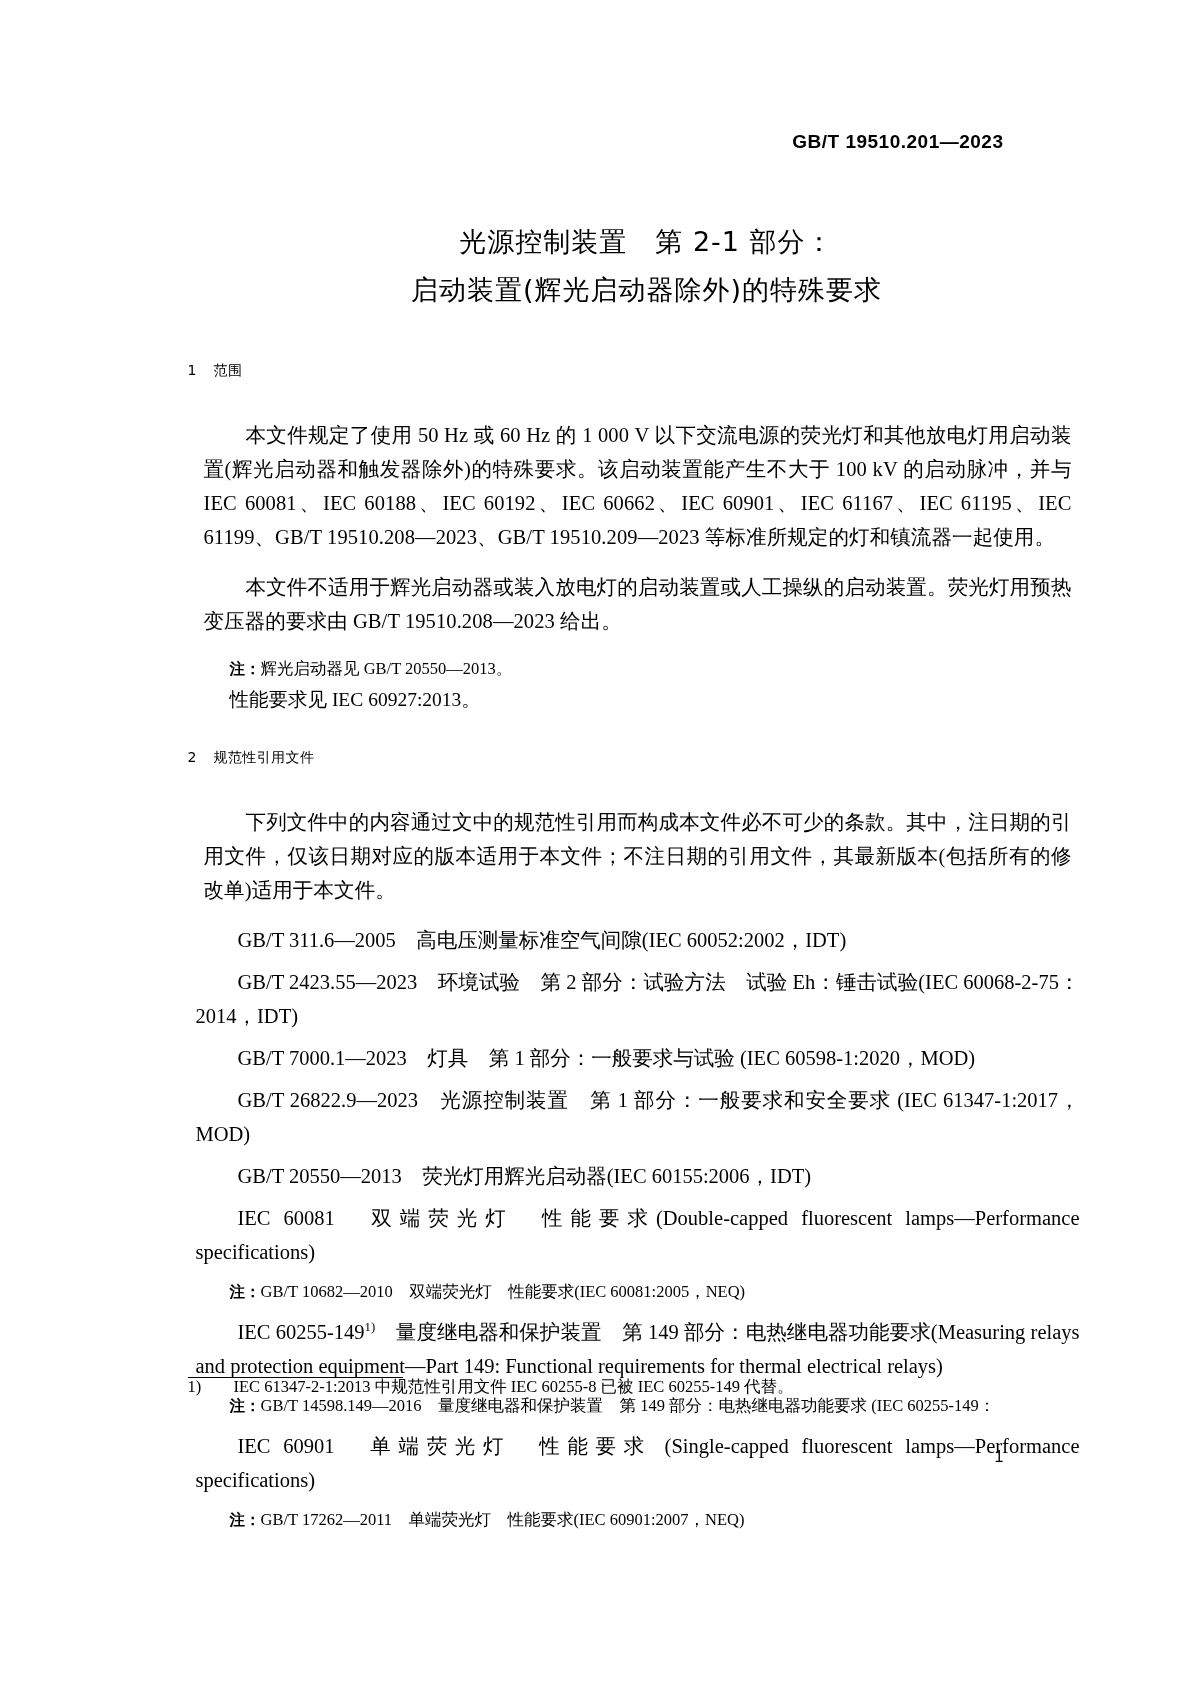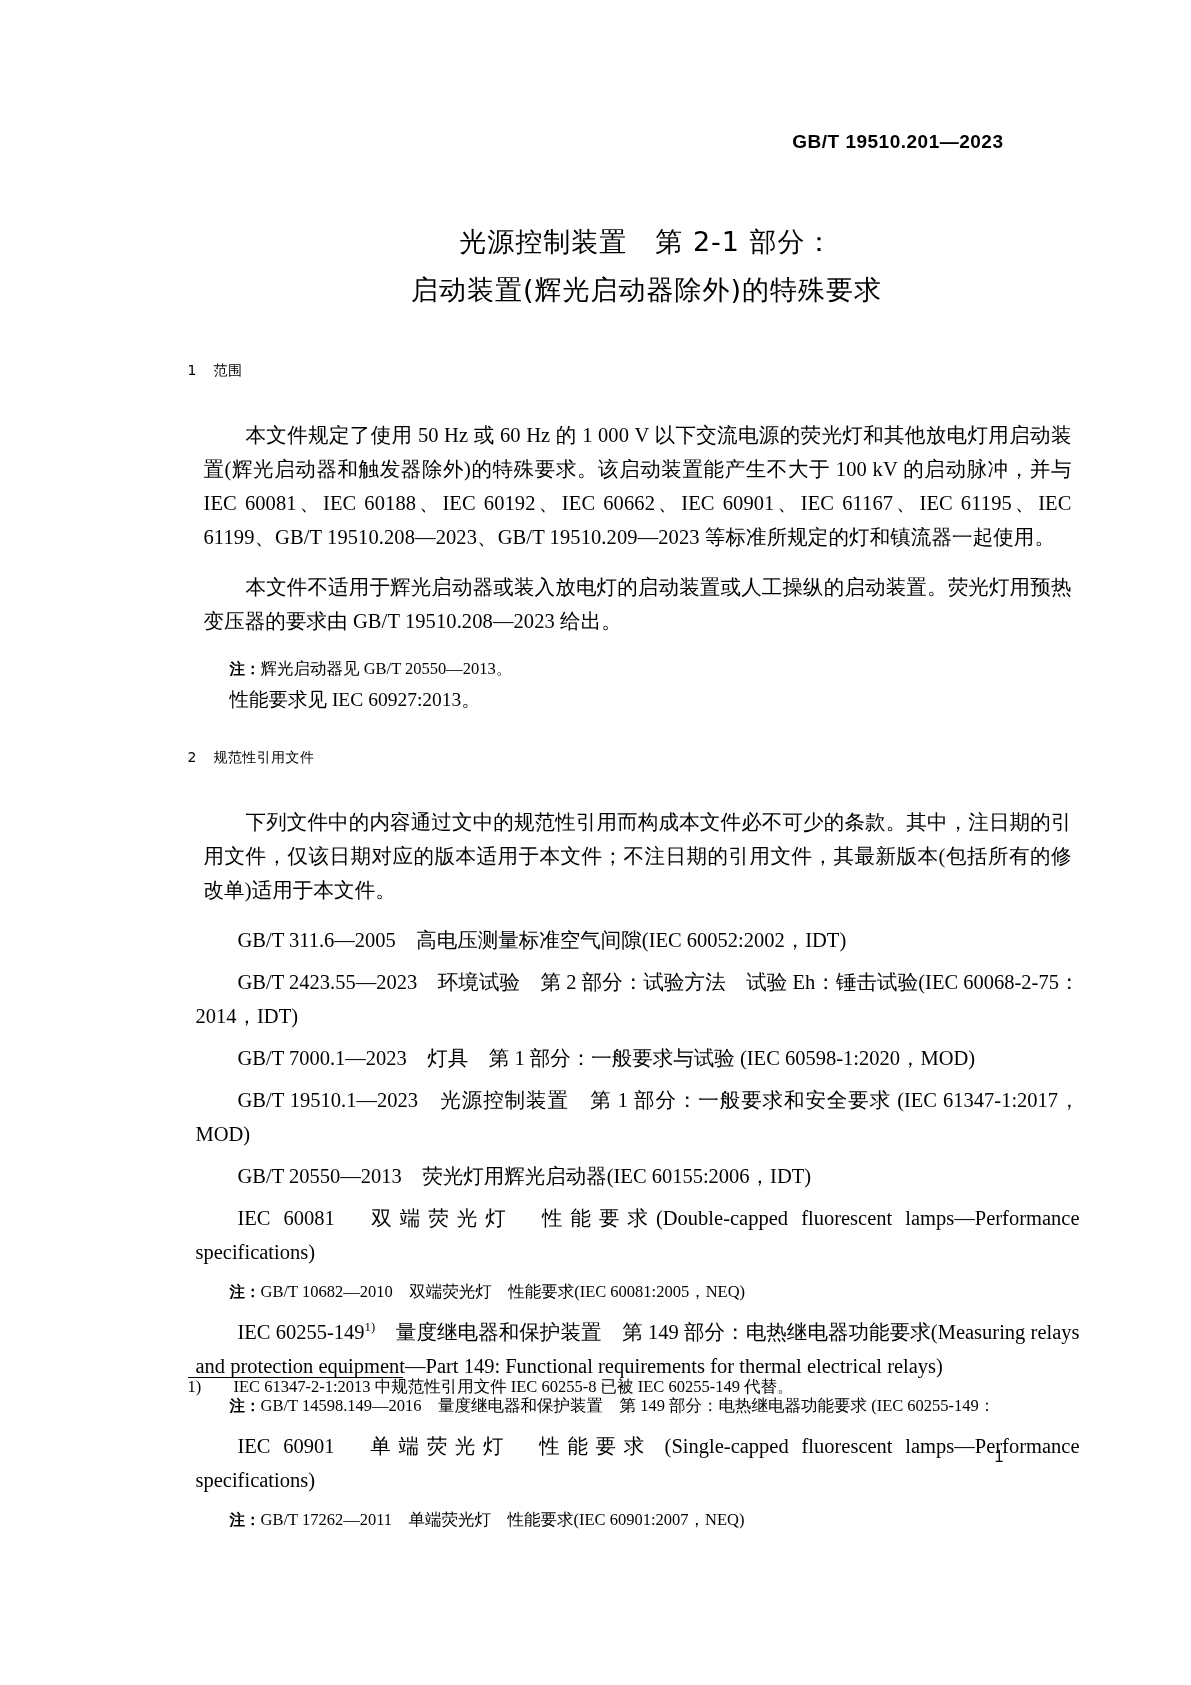--- a/index.html
+++ b/index.html
@@ -181,21 +181,21 @@
       <span class="num">2</span><span>规范性引用文件</span>
     </div>
 
     <div class="gap-md"></div>
 
     <p class="para indent2">下列文件中的内容通过文中的规范性引用而构成本文件必不可少的条款。其中，注日期的引用文件，仅该日期对应的版本适用于本文件；不注日期的引用文件，其最新版本(包括所有的修改单)适用于本文件。</p>
 
     <p class="hang-list neg-hang">GB/T 311.6—2005　高电压测量标准空气间隙(IEC 60052:2002，IDT)</p>
     <p class="hang-list neg-hang">GB/T 2423.55—2023　环境试验　第 2 部分：试验方法　试验 Eh：锤击试验(IEC 60068-2-75：2014，IDT)</p>
     <p class="hang-list neg-hang">GB/T 7000.1—2023　灯具　第 1 部分：一般要求与试验 (IEC 60598-1:2020，MOD)</p>
-    <p class="hang-list neg-hang">GB/T 19510.1—2023　光源控制装置　第 1 部分：一般要求和安全要求 (IEC 61347-1:2017，MOD)</p>
+    <p class="hang-list neg-hang">GB/T 26822.9—2023　光源控制装置　第 1 部分：一般要求和安全要求 (IEC 61347-1:2017，MOD)</p>
     <p class="hang-list neg-hang">GB/T 20550—2013　荧光灯用辉光启动器(IEC 60155:2006，IDT)</p>
     <p class="hang-list neg-hang">IEC 60081　双端荧光灯　性能要求(Double-capped fluorescent lamps—Performance specifications)</p>
 
     <p class="note"><span class="nb">注：</span><span>GB/T 10682—2010　双端荧光灯　性能要求(IEC 60081:2005，NEQ)</span></p>
 
     <p class="hang-list neg-hang"><span>IEC 60255-149</span><sup>1)</sup><span>　量度继电器和保护装置　第 149 部分：电热继电器功能要求(Measuring relays and protection equipment—Part 149: Functional requirements for thermal electrical relays)</span></p>
 
     <p class="note"><span class="nb">注：</span><span>GB/T 14598.149—2016　量度继电器和保护装置　第 149 部分：电热继电器功能要求 (IEC 60255-149：</span></p>
 
     <p class="hang-list neg-hang">IEC 60901　单端荧光灯　性能要求 (Single-capped fluorescent lamps—Performance specifications)</p>

